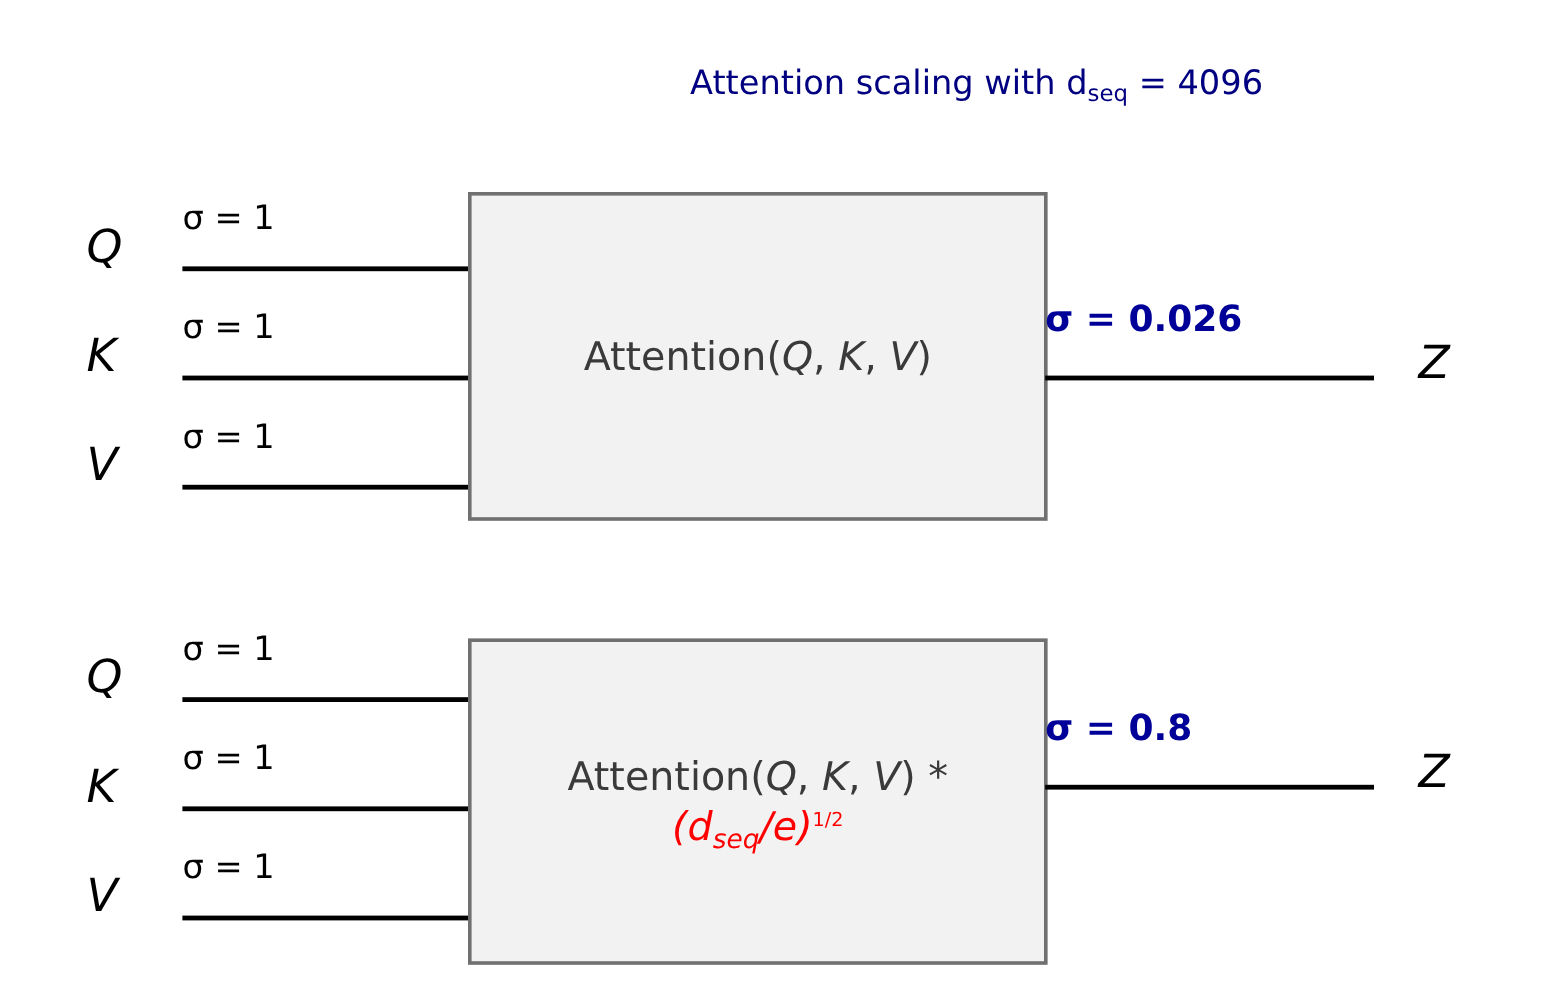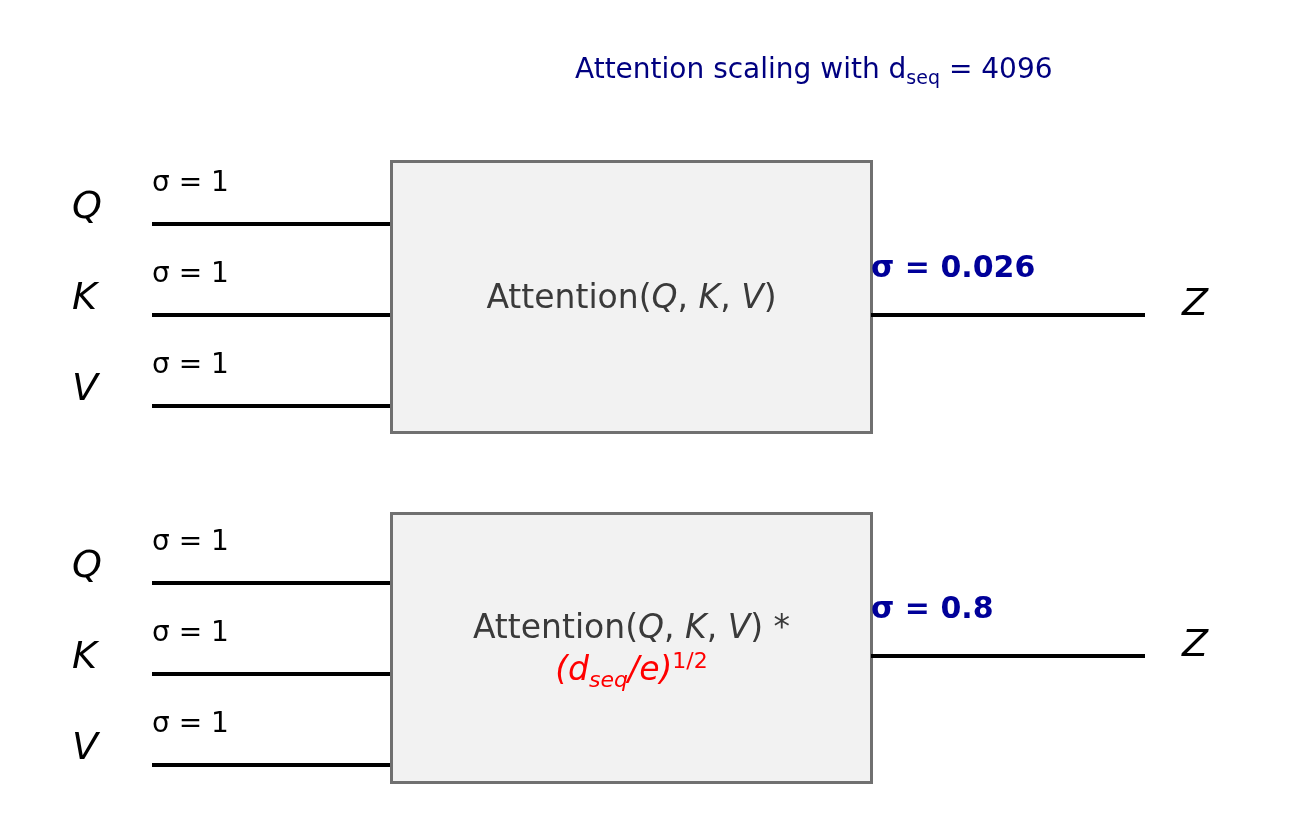--- a/index.html
+++ b/index.html
@@ -60,21 +60,21 @@
     text-align: center;
   }
   .op-box-1 {
     left: 390px;
     top: 160px;
     width: 483px;
     height: 274px;
   }
   .op-box-2 {
     left: 390px;
-    top: 152px;
+    top: 172px;
     width: 483px;
     height: 272px;
   }
 
   .op-label {
     font-family: "DejaVu Sans", sans-serif;
     font-size: 33px;
     color: #3a3a3a;
     line-height: 1.26;
     white-space: nowrap;
@@ -85,21 +85,21 @@
     color: #ff0000;
     font-style: italic;
     font-size: 33px;
   }
   .formula-red .sub {
     font-size: 22px;
     position: relative;
     top: 7px;
   }
   .formula-red .sup {
-    font-size: 22px;
+    font-size: 16px;
     font-style: normal;
     position: relative;
     top: -12px;
     text-align: right;
   }
 
   
   .wire {
     position: absolute;
     height: 0;

